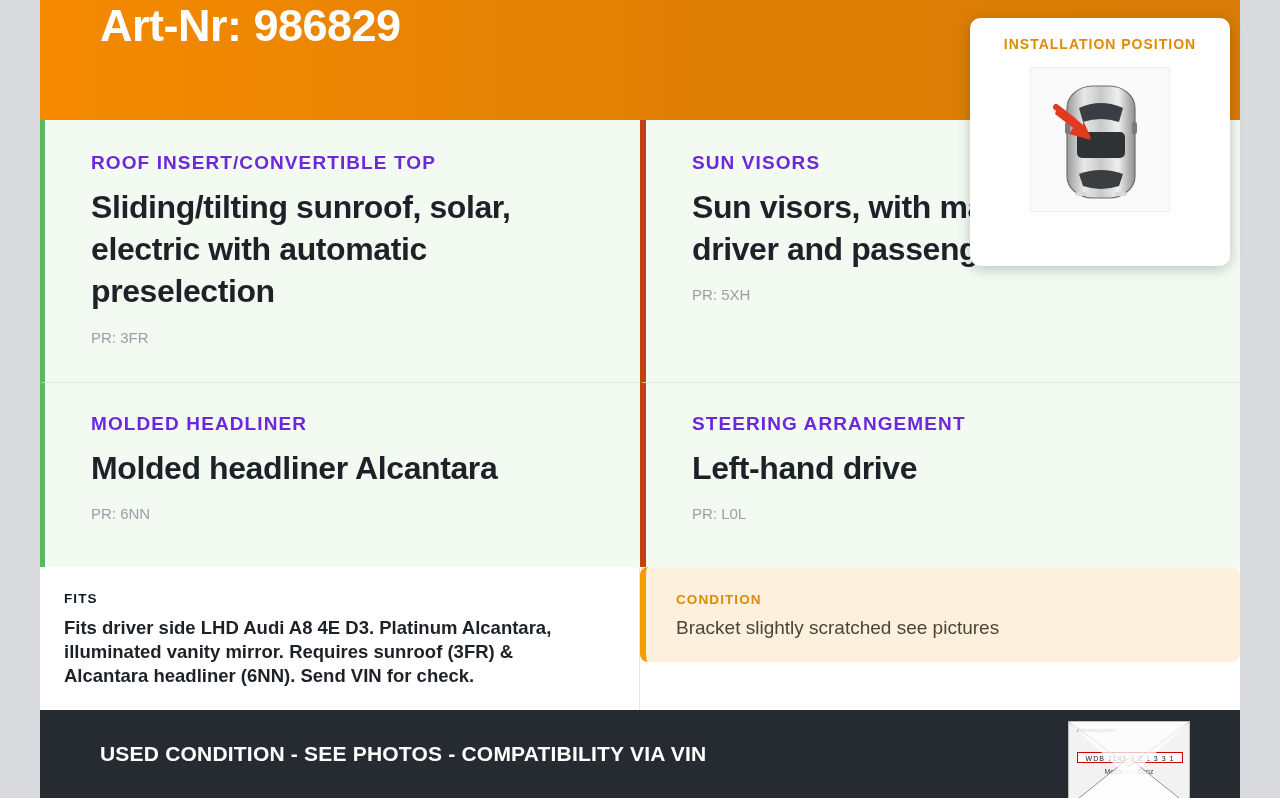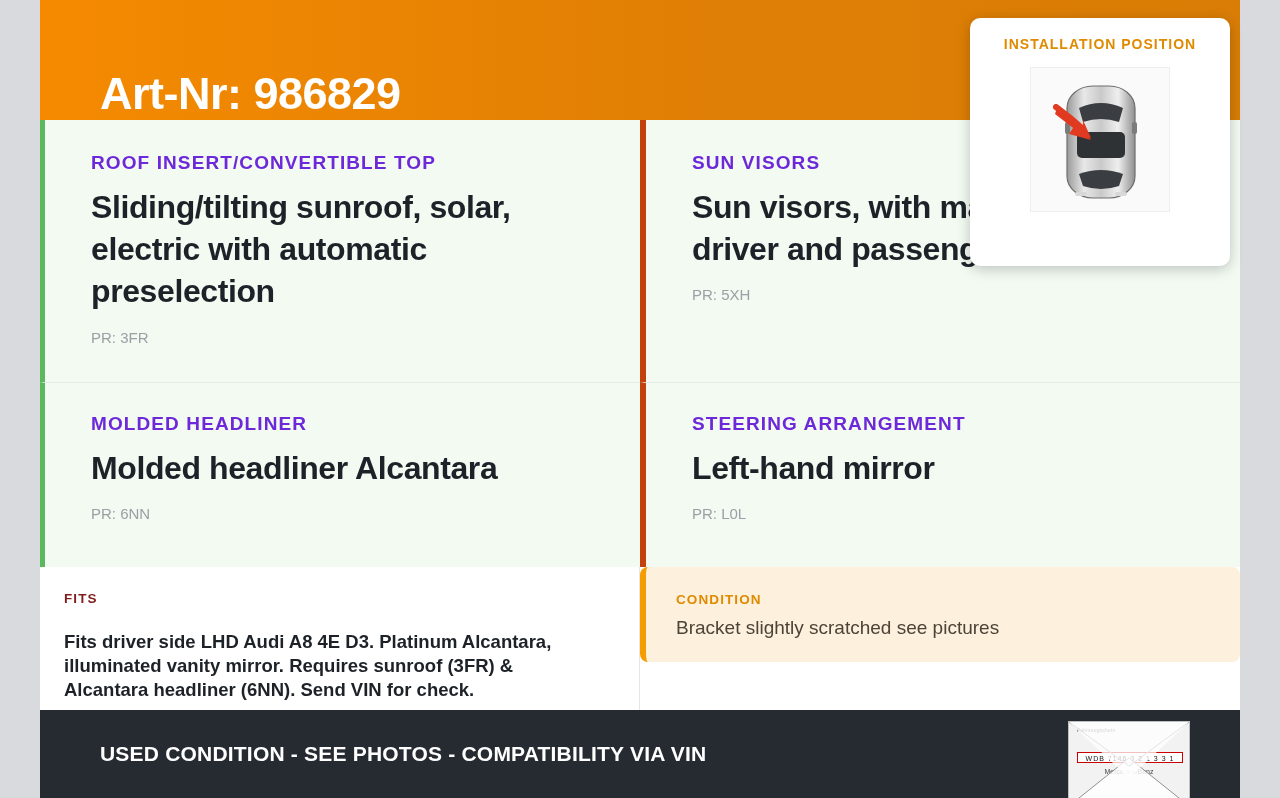--- a/index.html
+++ b/index.html
@@ -21,21 +21,21 @@
     background: #ffffff;
     overflow: hidden;
   }
 
   
   .header {
     position: relative;
     height: 120px;
     background: linear-gradient(90deg, #f58a00 0%, #e07f05 55%, #d97d06 100%);
     display: flex;
-    align-items: flex-end;
+    align-items: flex-start;
   }
   .header-title {
     color: #ffffff;
     font-size: 45px;
     font-weight: bold;
     letter-spacing: -0.5px;
     margin-left: 60px;
     white-space: nowrap;
   }
 
@@ -86,23 +86,23 @@
     width: 600px;
     background: #ffffff;
     padding: 24px 40px 20px 24px;
     border-right: 1px solid #e6e6e6;
     min-height: 145px;
   }
   .fits-label {
     font-size: 13.5px;
     font-weight: bold;
     letter-spacing: 1.1px;
-    color: #7f1d1d;
+    color: #0f172a;
     text-transform: uppercase;
-    margin-bottom: 24px;
+    margin-bottom: 10px;
   }
   .fits-text {
     font-size: 18.5px;
     line-height: 1.3;
     font-weight: bold;
     color: #1d2228;
   }
   .condition {
     width: 600px;
     background: #fdf0dd;
@@ -255,21 +255,21 @@
       <div class="col col-right">
 
         <div class="cell">
           <div class="cell-label">SUN VISORS</div>
           <div class="cell-value">Sun visors, with make-up mirror driver and passenger side</div>
           <div class="cell-pr">PR: 5XH</div>
         </div>
 
         <div class="cell bottomcell">
           <div class="cell-label">STEERING ARRANGEMENT</div>
-          <div class="cell-value">Left-hand mirror</div>
+          <div class="cell-value">Left-hand drive</div>
           <div class="cell-pr">PR: L0L</div>
         </div>
 
       </div>
     </div>
 
     <div class="row2">
       <div class="fits">
         <div class="fits-label">FITS</div>
         <div class="fits-text">Fits driver side LHD Audi A8 4E D3. Platinum Alcantara, illuminated vanity mirror. Requires sunroof (3FR) &amp; Alcantara headliner (6NN). Send VIN for check.</div>

